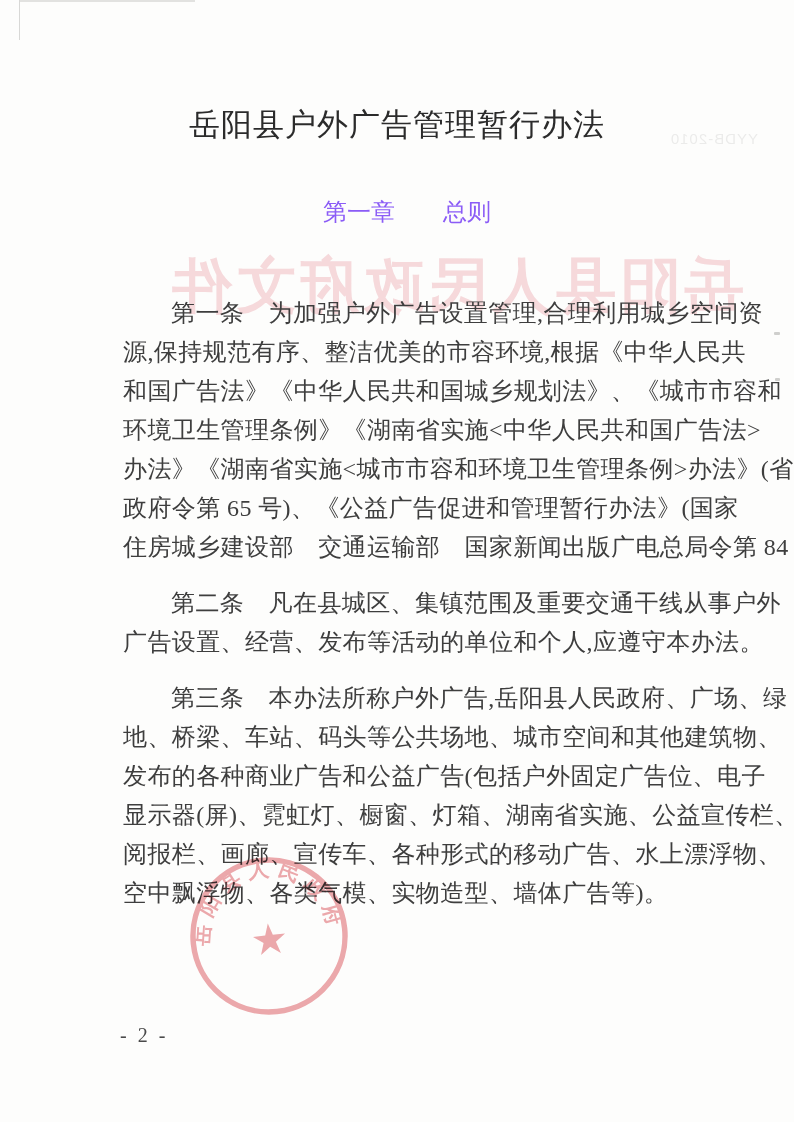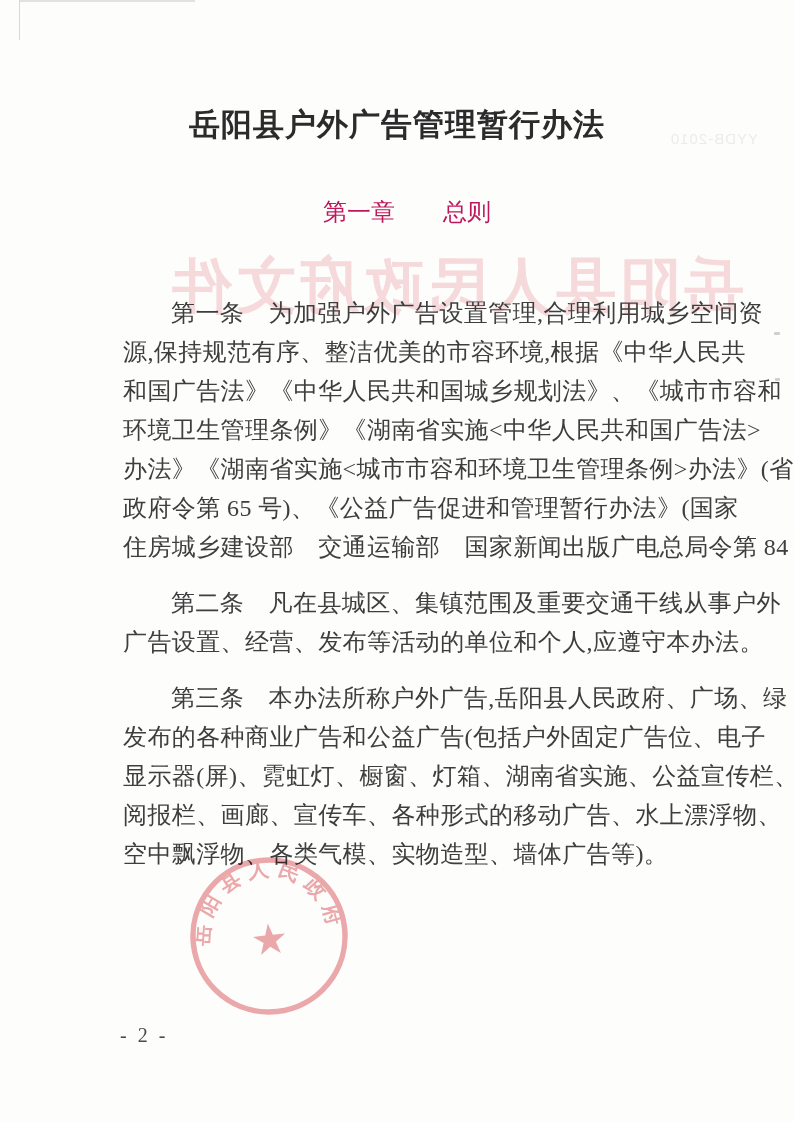--- a/index.html
+++ b/index.html
@@ -50,31 +50,31 @@
     transform: scaleX(-1);
     font-family: "Liberation Sans", sans-serif;
     pointer-events: none;
   }
 
   .doc-title {
     position: absolute;
     left: 0; top: 104px; width: 100%;
     text-align: center;
     font-size: 31px;
-    font-weight: bold;
+    font-weight: normal;
     letter-spacing: 1px;
     color: #2b2b2b;
   }
 
   .chapter-heading {
     position: absolute;
     left: 0; top: 196px; width: 100%;
     text-align: center;
     font-size: 24px;
-    color: #be185d;
+    color: #8b5cf6;
     padding-left: 20px;
   }
 
   .body-text {
     position: absolute;
     left: 123px; top: 277px; width: 596px;
     z-index: 2;
   }
   .line {
     height: 39px;
@@ -127,20 +127,21 @@
       <div class="line indent">第一条　为加强户外广告设置管理,合理利用城乡空间资</div>
       <div class="line">源,保持规范有序、整洁优美的市容环境,根据《中华人民共</div>
       <div class="line">和国广告法》《中华人民共和国城乡规划法》、《城市市容和</div>
       <div class="line">环境卫生管理条例》《湖南省实施&lt;中华人民共和国广告法&gt;</div>
       <div class="line">办法》《湖南省实施&lt;城市市容和环境卫生管理条例&gt;办法》(省</div>
       <div class="line">政府令第 65 号)、《公益广告促进和管理暂行办法》(国家</div>
       <div class="line">住房城乡建设部　交通运输部　国家新闻出版广电总局令第 84</div>
       <div class="line indent">第二条　凡在县城区、集镇范围及重要交通干线从事户外</div>
       <div class="line">广告设置、经营、发布等活动的单位和个人,应遵守本办法。</div>
       <div class="line indent">第三条　本办法所称户外广告,岳阳县人民政府、广场、绿</div>
+      <div class="line">地、桥梁、车站、码头等公共场地、城市空间和其他建筑物、</div>
       <div class="line">发布的各种商业广告和公益广告(包括户外固定广告位、电子</div>
       <div class="line">显示器(屏)、霓虹灯、橱窗、灯箱、湖南省实施、公益宣传栏、</div>
       <div class="line">阅报栏、画廊、宣传车、各种形式的移动广告、水上漂浮物、</div>
       <div class="line">空中飘浮物、各类气模、实物造型、墙体广告等)。</div>
     </div>
 
   <svg class="seal" viewBox="0 0 172 172">
     <defs>
       <path id="sealArc" d="M 26,86 A 60,60 0 1 1 146,86" fill="none"></path>
     </defs>

